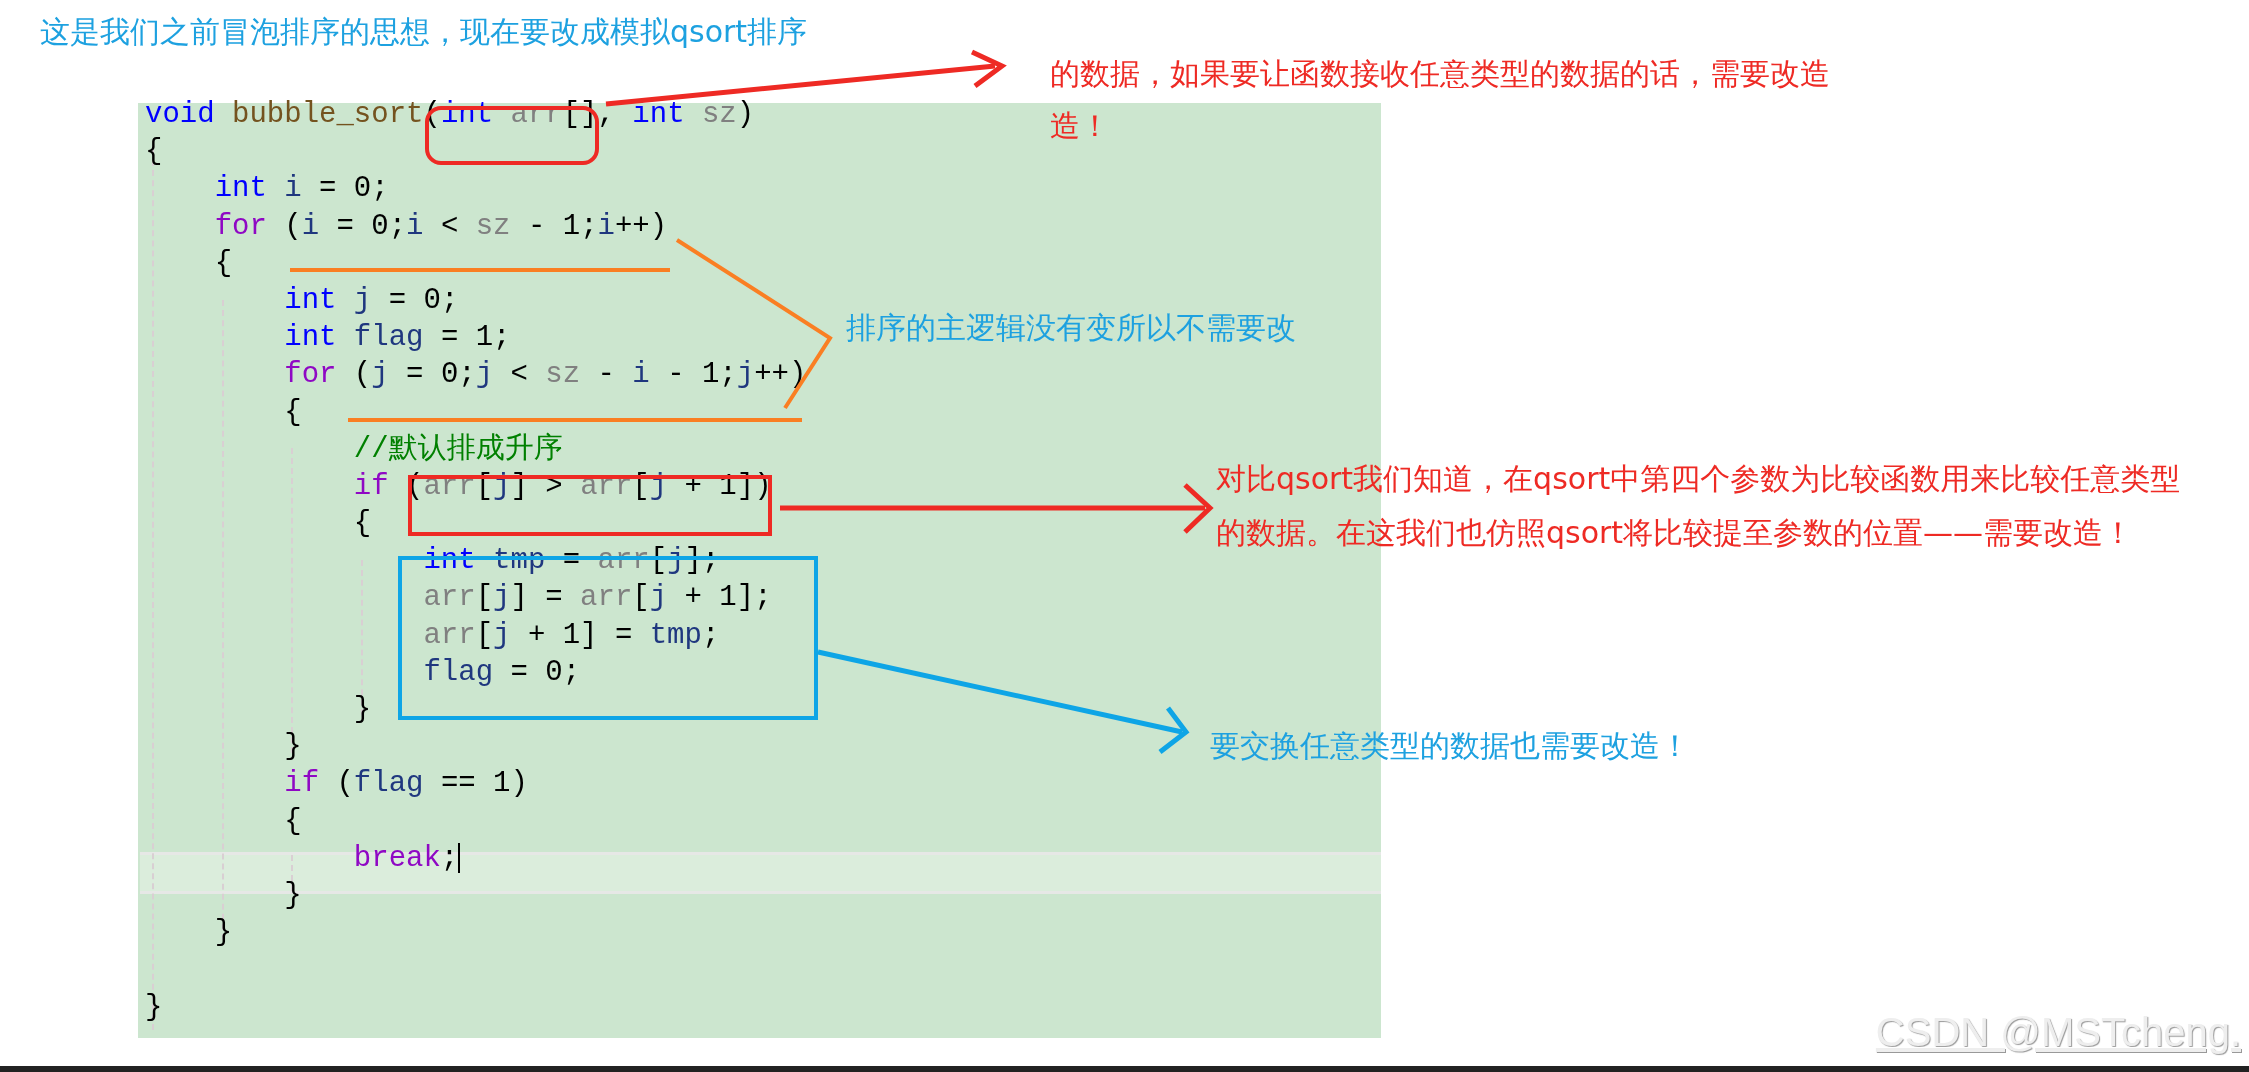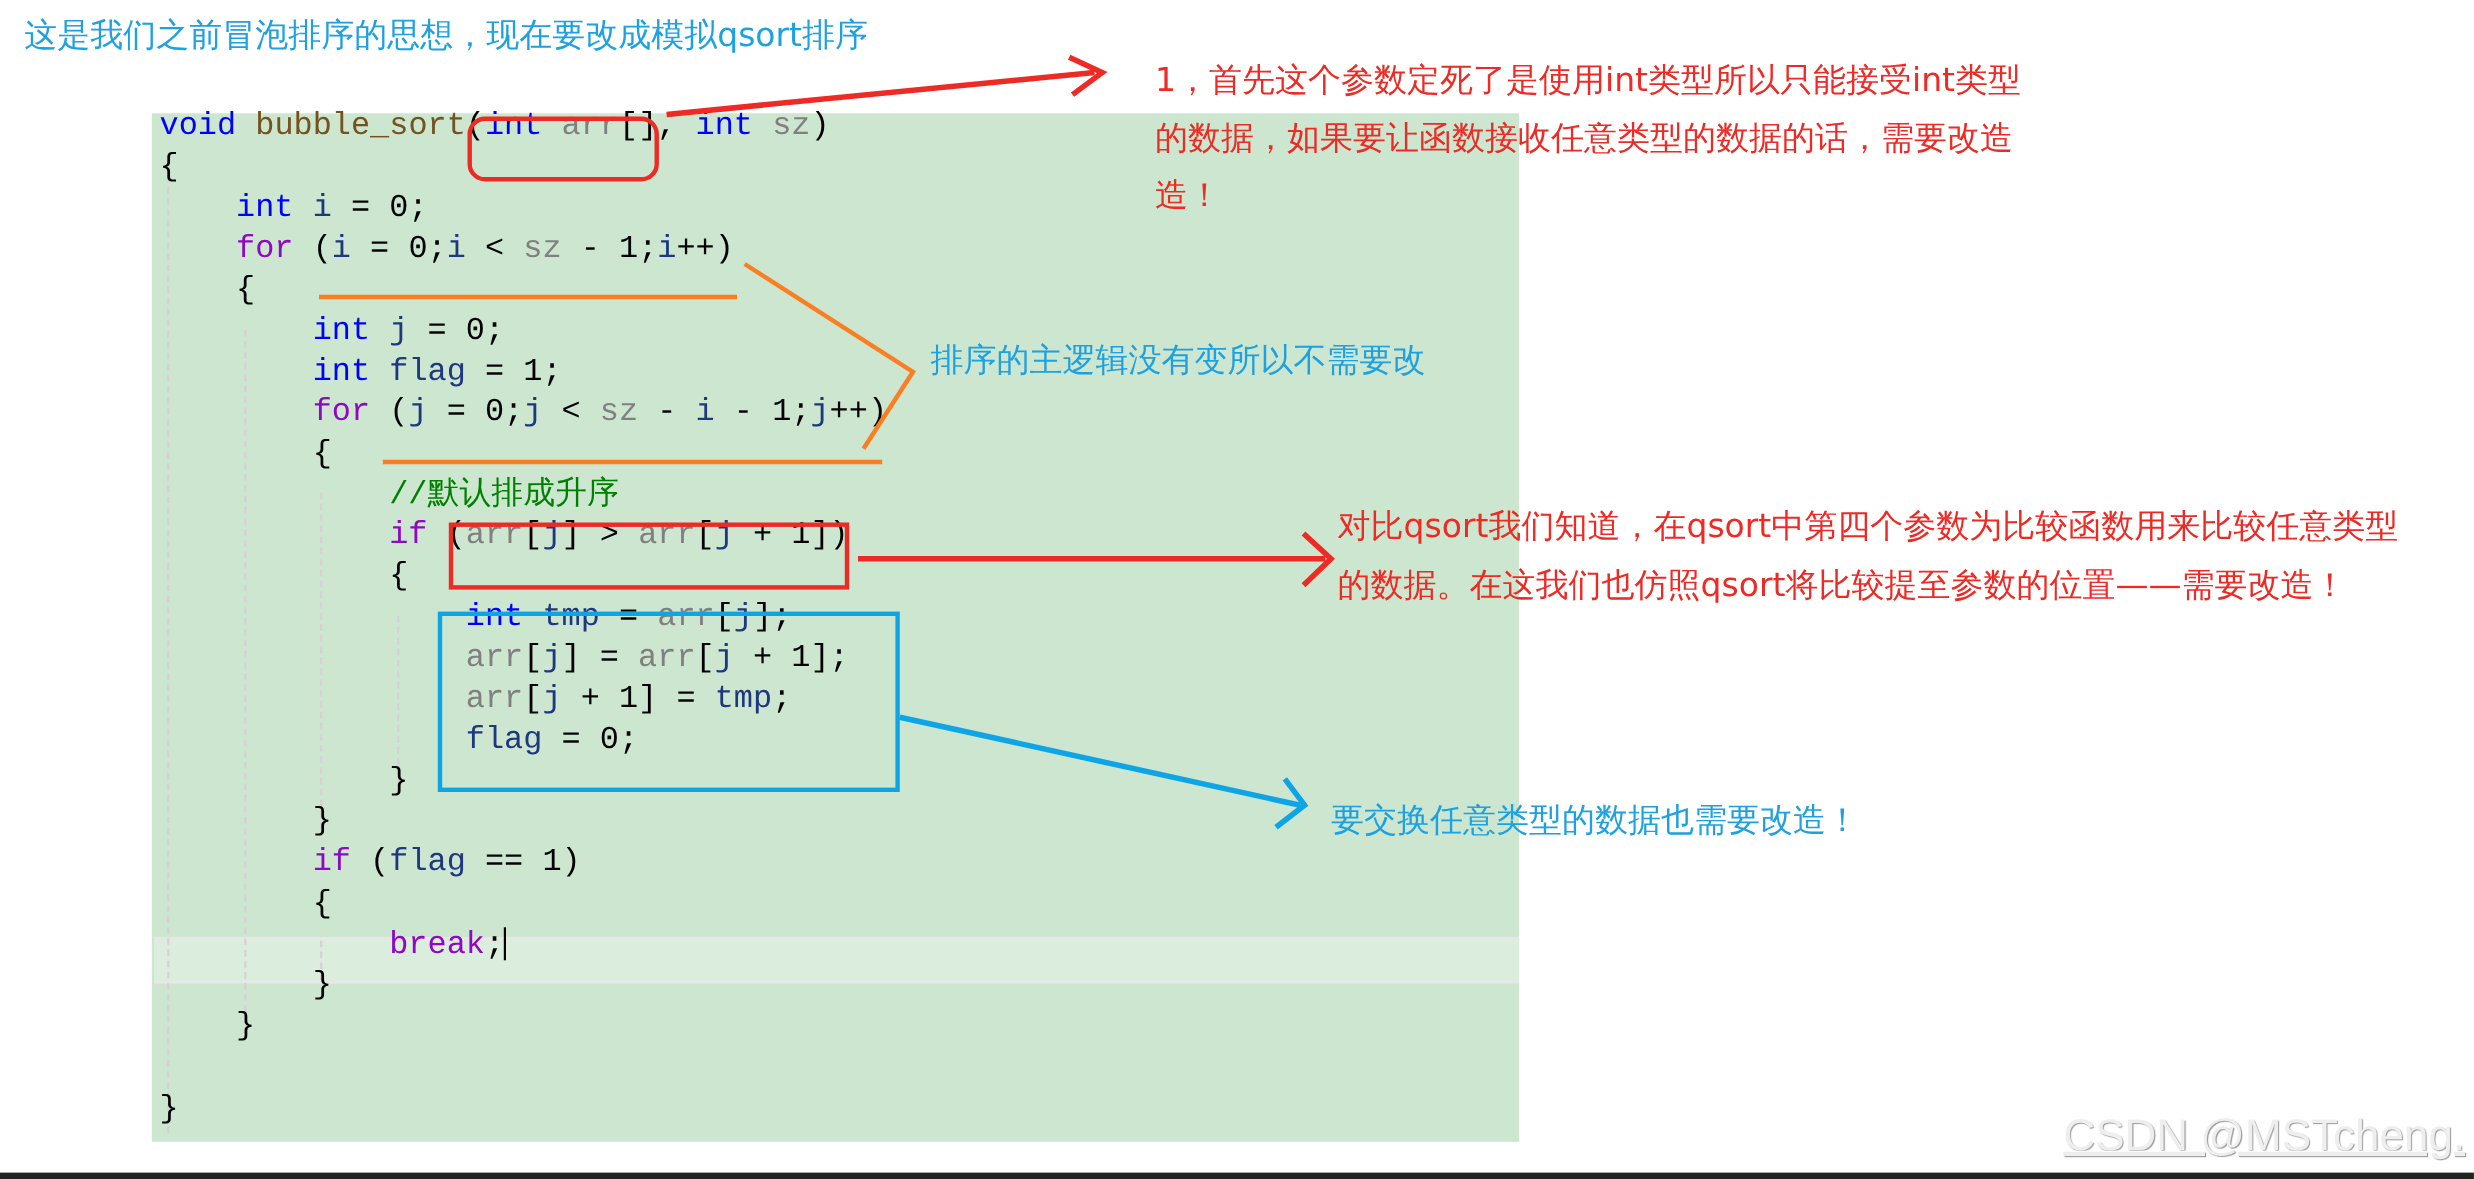--- a/index.html
+++ b/index.html
@@ -1,17 +1,17 @@
 <!DOCTYPE html>
 <html><head>
 <meta charset="utf-8">
 <style>
   html, body { margin:0; padding:0; }
   body { width:2249px; height:1072px; background:#ffffff; position:relative; overflow:hidden; font-family:"DejaVu Sans", sans-serif; }
-  .title { position:absolute; left:22px; top:12px; font-size:30px; color:#1da1e0; white-space:nowrap; }
+  .title { position:absolute; left:40px; top:12px; font-size:30px; color:#1da1e0; white-space:nowrap; }
   .codebox { position:absolute; left:138px; top:103px; width:1243px; height:935px; background:#cce6cf; }
   .code { position:absolute; left:145px; top:96px; font-family:Liberation Mono, monospace; font-size:29px; line-height:37.2px; white-space:pre; color:#000; }
   .code .line { height:37.2px; }
   .kw { color:#0000ff; }
   .ctl { color:#8f08c4; }
   .fn { color:#74531f; }
   .par { color:#808080; }
   .var { color:#1f377f; }
   .cmt { color:#008000; }
   .hl-line { position:absolute; left:140px; top:852px; width:1241px; height:36px; background:#dbeddc; border-top:3px solid #e6e8e6; border-bottom:3px solid #e6e8e6; }
@@ -53,21 +53,20 @@
   <rect x="410" y="477" width="360" height="57" fill="none" stroke="#ee2a24" stroke-width="4"></rect>
   <line x1="780" y1="508" x2="1205" y2="508" stroke="#ee2a24" stroke-width="5"></line>
   <polyline points="1185,485 1210,508 1185,532" fill="none" stroke="#ee2a24" stroke-width="5"></polyline>
 
   <rect x="400" y="558" width="416" height="160" fill="none" stroke="#0ea5e6" stroke-width="4"></rect>
   <line x1="818" y1="652" x2="1182" y2="732" stroke="#0ea5e6" stroke-width="5"></line>
   <polyline points="1168,708 1186,732 1160,752" fill="none" stroke="#0ea5e6" stroke-width="5"></polyline>
 </svg>
 
 <div class="note red" style="left:1050px; top:48px;">
-  <div>1，首先这个参数定死了是使用int类型所以只能接受int类型</div>
   <div>的数据，如果要让函数接收任意类型的数据的话，需要改造</div>
   <div>造！</div>
 </div>
 <div class="note blue" style="left:846px; top:302px;">排序的主逻辑没有变所以不需要改</div>
 <div class="note red" style="left:1216px; top:452px; line-height:54px;">
   <div>对比qsort我们知道，在qsort中第四个参数为比较函数用来比较任意类型</div>
   <div>的数据。在这我们也仿照qsort将比较提至参数的位置——需要改造！</div>
 </div>
 <div class="note blue" style="left:1210px; top:720px;">要交换任意类型的数据也需要改造！</div>
 

